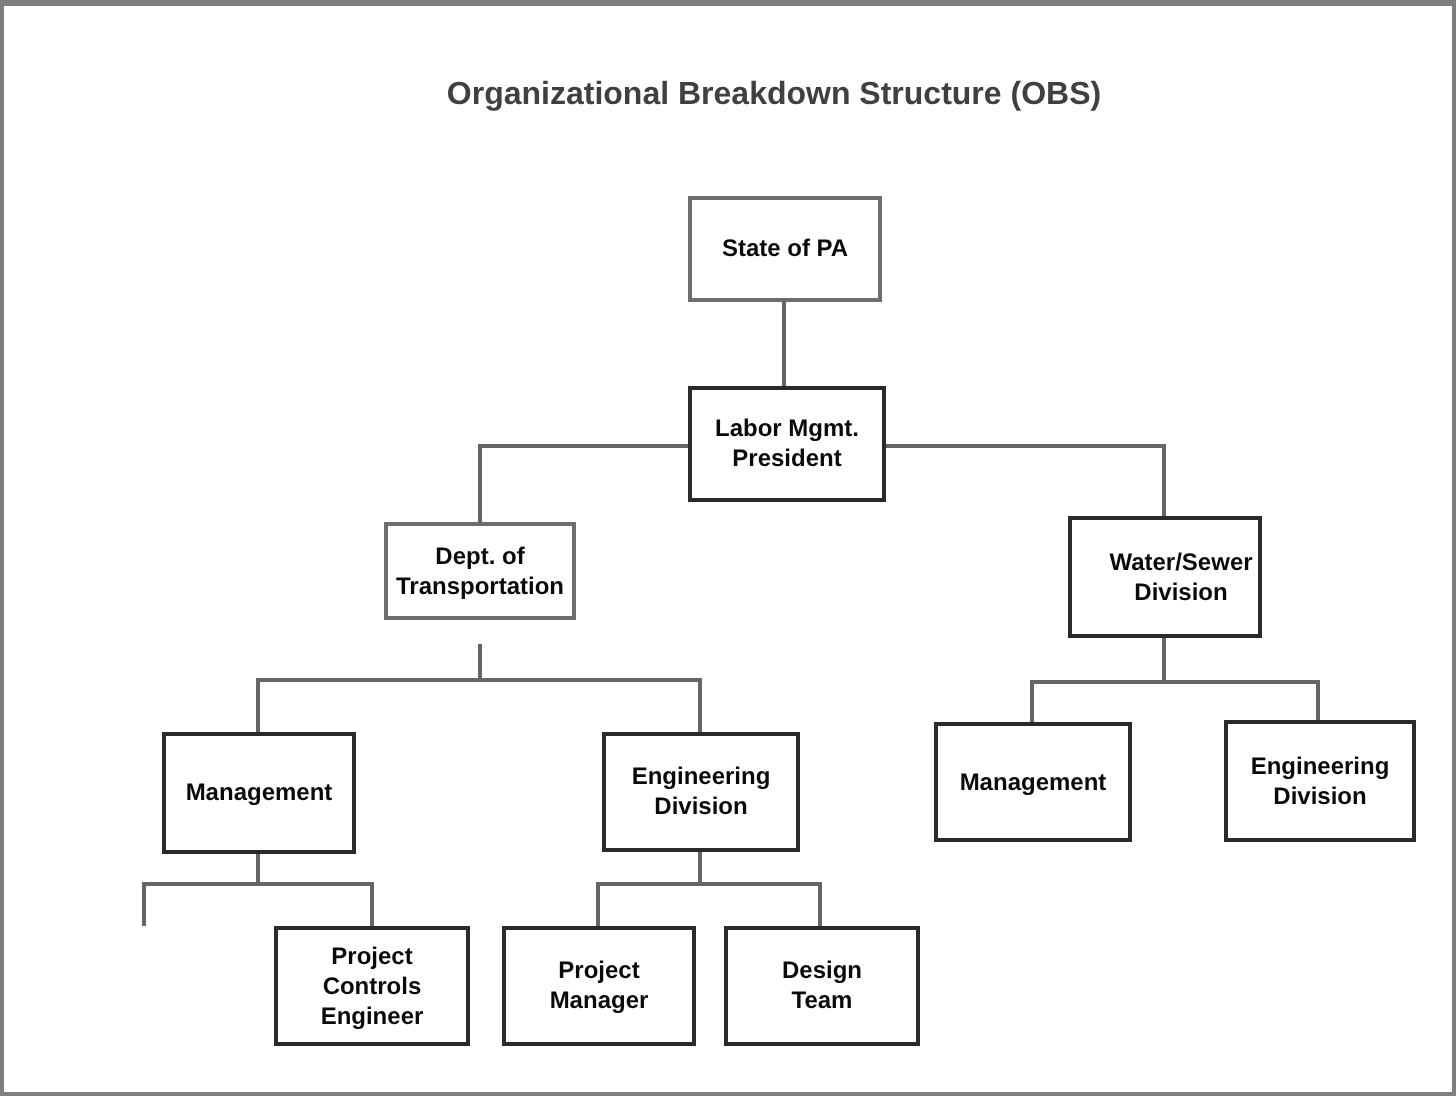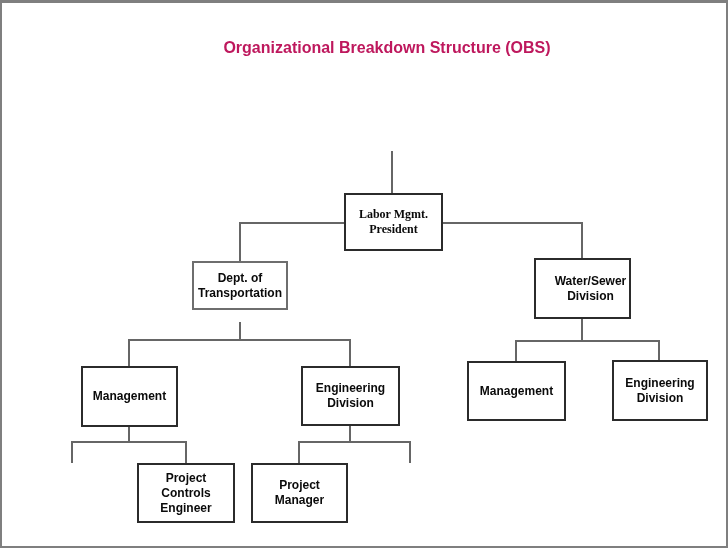--- a/index.html
+++ b/index.html
@@ -20,21 +20,21 @@
     overflow: hidden;
   }
   .title {
     position: absolute;
     left: 46px;
     right: 0;
     top: 36px;
     text-align: center;
     font-size: 16px;
     font-weight: bold;
-    color: #be185d;
+    color: #404040;
     letter-spacing: 0px;
   }
   .node {
     position: absolute;
     box-sizing: border-box;
     background: #ffffff;
     border: 2px solid #2b2b2b;
     display: flex;
     align-items: center;
     justify-content: center;
@@ -45,21 +45,21 @@
     line-height: 15px;
     color: #0a0a0a;
   }
   .node.gray { border-color: #6e6e6e; }
   .line {
     position: absolute;
     background: #666666;
   }
   
   .n-state      { left:342px; top:95px;  width:97px; height:53px; }
-  .n-labor      { left:342px; top:190px; width:99px; height:58px;font-family:Liberation Serif, serif; }
+  .n-labor      { left:342px; top:190px; width:99px; height:58px; }
   .n-dot        { left:190px; top:258px; width:96px; height:49px; }
   .n-ws         { left:532px; top:255px; width:97px; height:61px;padding-left:16px; }
   .n-mgmt-dot   { left:79px;  top:363px; width:97px; height:61px; }
   .n-eng-dot    { left:299px; top:363px; width:99px; height:60px; }
   .n-mgmt-ws    { left:465px; top:358px; width:99px; height:60px; }
   .n-eng-ws     { left:610px; top:357px; width:96px; height:61px; }
   .n-director   { left:22px;  top:460px; width:96px; height:60px; }
   .n-pce        { left:135px; top:460px; width:98px; height:60px; }
   .n-pm         { left:249px; top:460px; width:97px; height:60px; }
   .n-design     { left:360px; top:460px; width:98px; height:60px; }
@@ -91,31 +91,34 @@
   <div class="line" style="left:126px; top:424px; width:2px; height:14px"></div>
   <div class="line" style="left:69px;  top:438px; width:116px; height:2px"></div>
   <div class="line" style="left:69px;  top:438px; width:2px; height:22px"></div>
   <div class="line" style="left:183px; top:438px; width:2px; height:22px"></div>
 
   <div class="line" style="left:347px; top:423px; width:2px; height:15px"></div>
   <div class="line" style="left:296px; top:438px; width:113px; height:2px"></div>
   <div class="line" style="left:296px; top:438px; width:2px; height:22px"></div>
   <div class="line" style="left:407px; top:438px; width:2px; height:22px"></div>
 
+  <div class="node gray n-state">State of PA</div>
   <div class="node n-labor">Labor Mgmt.
 President</div>
   <div class="node gray n-dot">Dept. of
 Transportation</div>
   <div class="node n-ws">Water/Sewer
 Division</div>
   <div class="node n-mgmt-dot">Management</div>
   <div class="node n-eng-dot">Engineering
 Division</div>
   <div class="node n-mgmt-ws">Management</div>
   <div class="node n-eng-ws">Engineering
 Division</div>
   <div class="node n-pce">Project
 Controls
 Engineer</div>
   <div class="node n-pm">Project
 Manager</div>
+  <div class="node n-design">Design
+Team</div>
 
 </div>
 
 </body></html>

